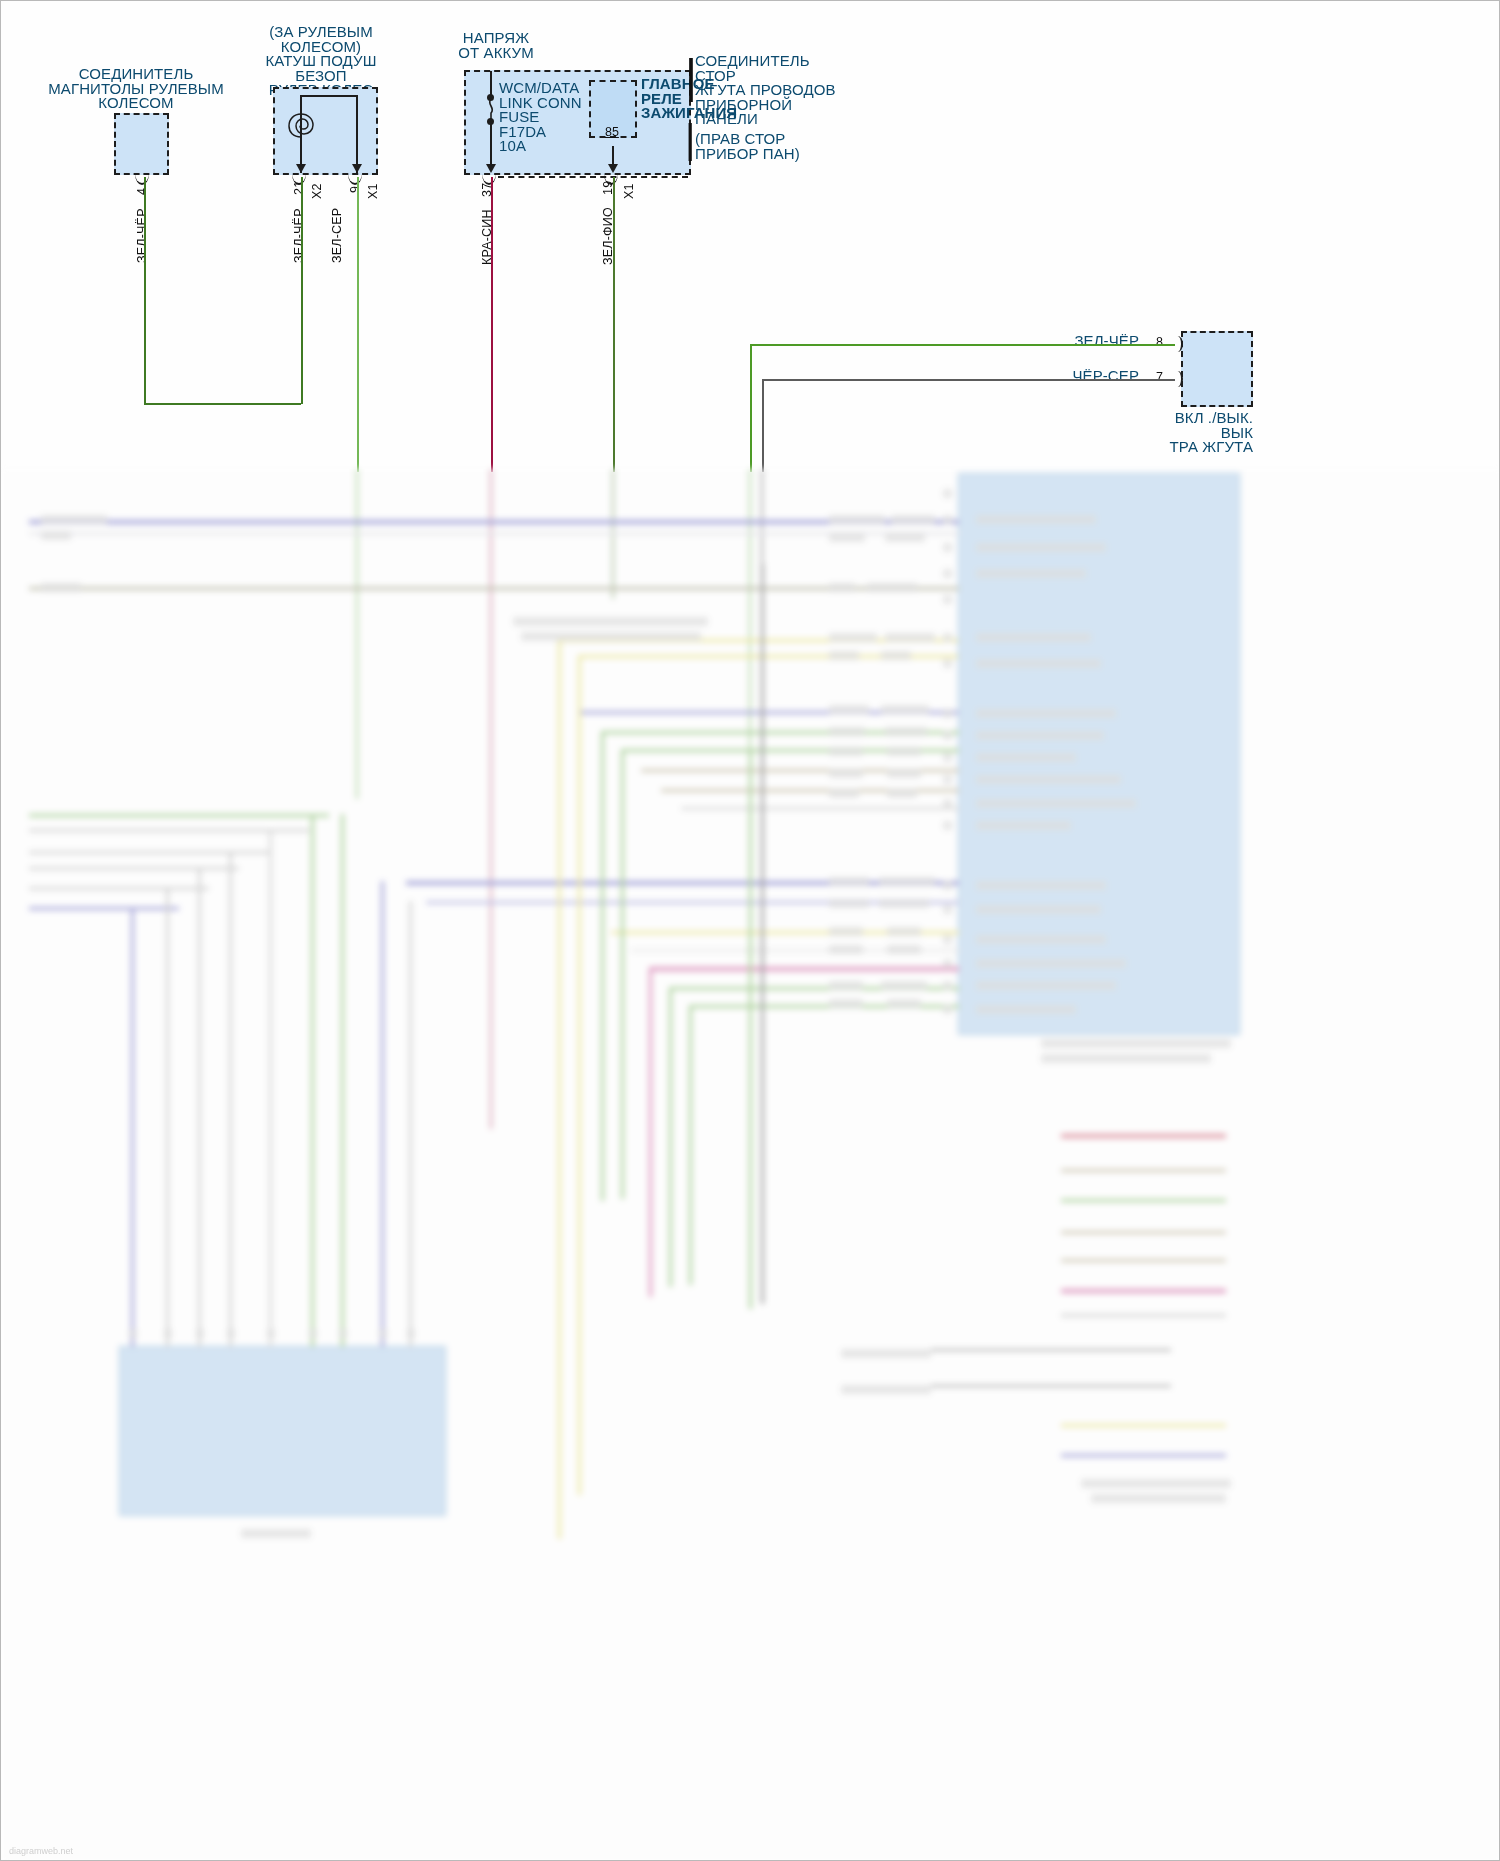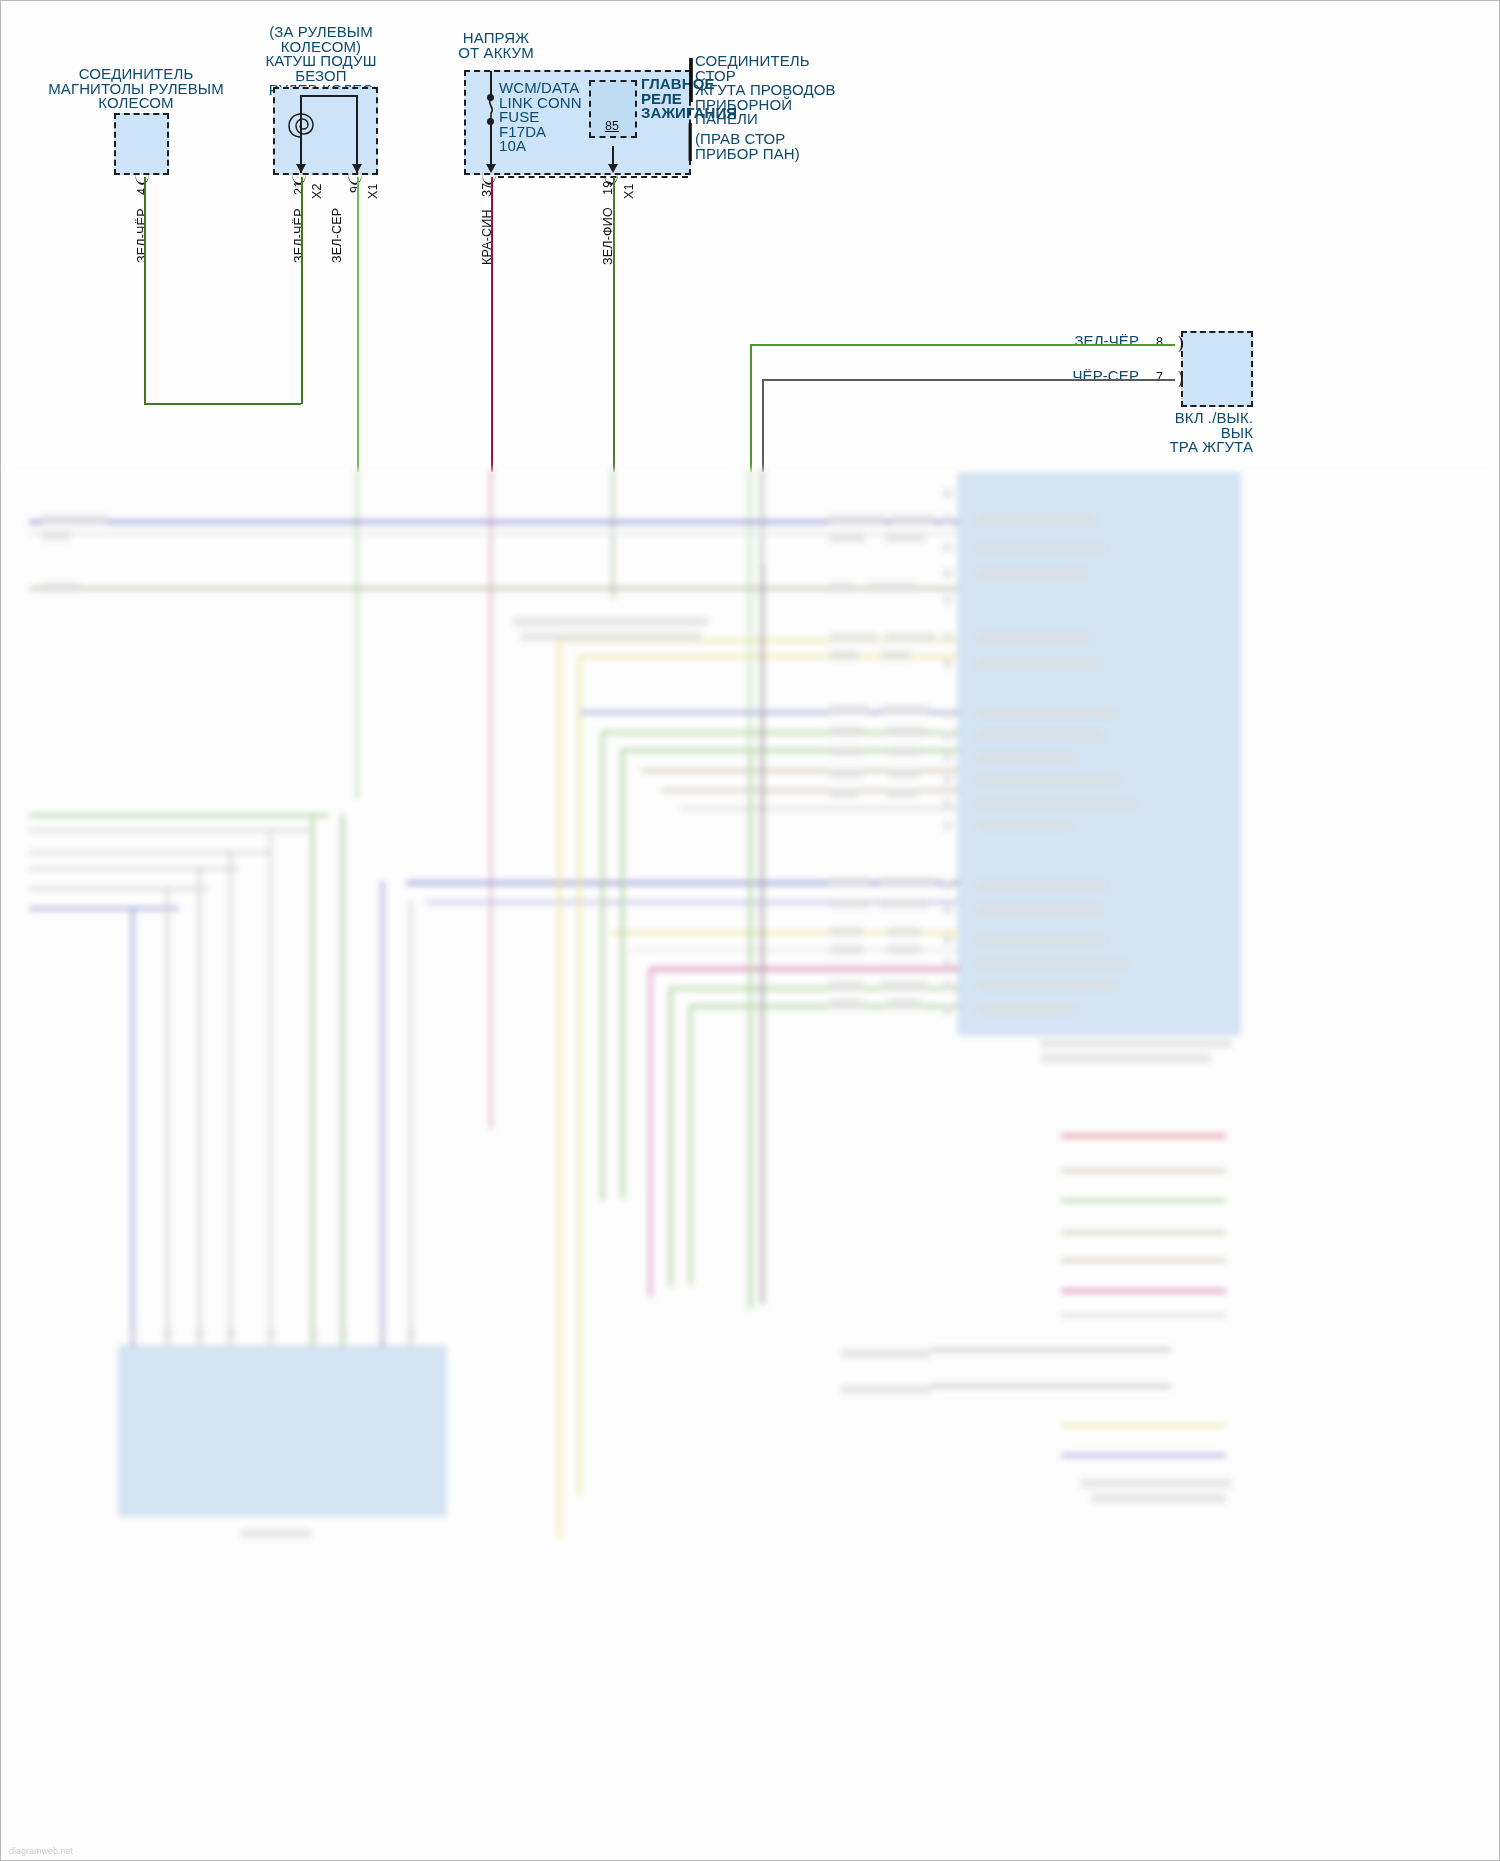--- a/index.html
+++ b/index.html
@@ -106,21 +106,21 @@
   <div class="dot" style="left:486px;top:117px;"></div>
   <div class="vline" style="left:489px;top:120px;height:48px;border-left-color:#1d1d1d;"></div>
   <div class="arrowdn" style="left:485px;top:163px;"></div>
   <div class="lbl left" style="left:498px;top:80px;width:110px;">WCM/DATA
 LINK CONN
 FUSE
 F17DA
 10A</div>
 
   <div class="innerbox" style="left:588px;top:79px;width:48px;height:58px;"></div>
-  <div class="pin" style="left:604px;top:118px;text-decoration:underline;">85</div>
+  <div class="pin" style="left:604px;top:124px;text-decoration:underline;">85</div>
   <div class="lbl left" style="left:640px;top:76px;width:120px;font-weight:bold;">ГЛАВНОЕ
 РЕЛЕ ЗАЖИГАНИЯ</div>
   <div class="vline" style="left:611px;top:145px;height:24px;border-left-color:#1d1d1d;"></div>
   <div class="arrowdn" style="left:607px;top:163px;"></div>
 
   <div class="brkt" style="left:684px;top:52px;font-size:46px;line-height:46px;">|</div>
   <div class="lbl left" style="left:694px;top:53px;width:150px;">СОЕДИНИТЕЛЬ
 СТОР
 ЖГУТА ПРОВОДОВ
 ПРИБОРНОЙ

